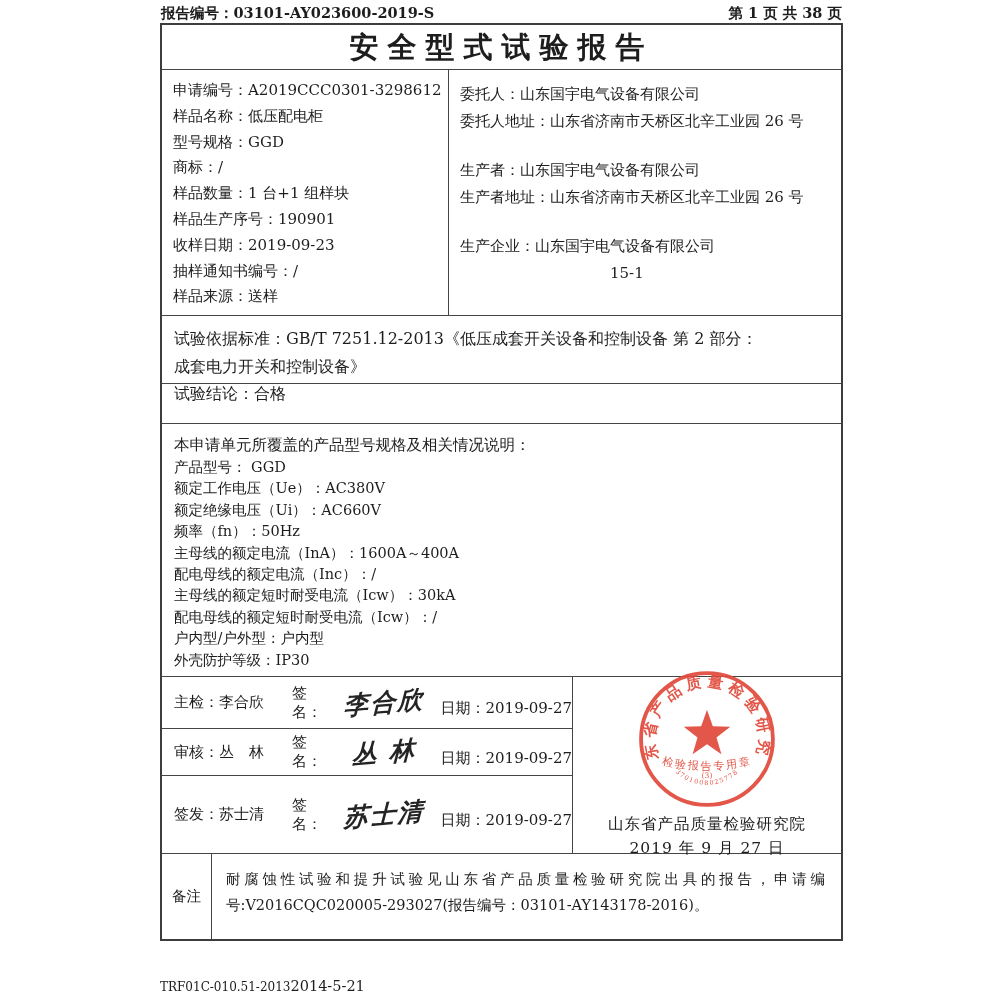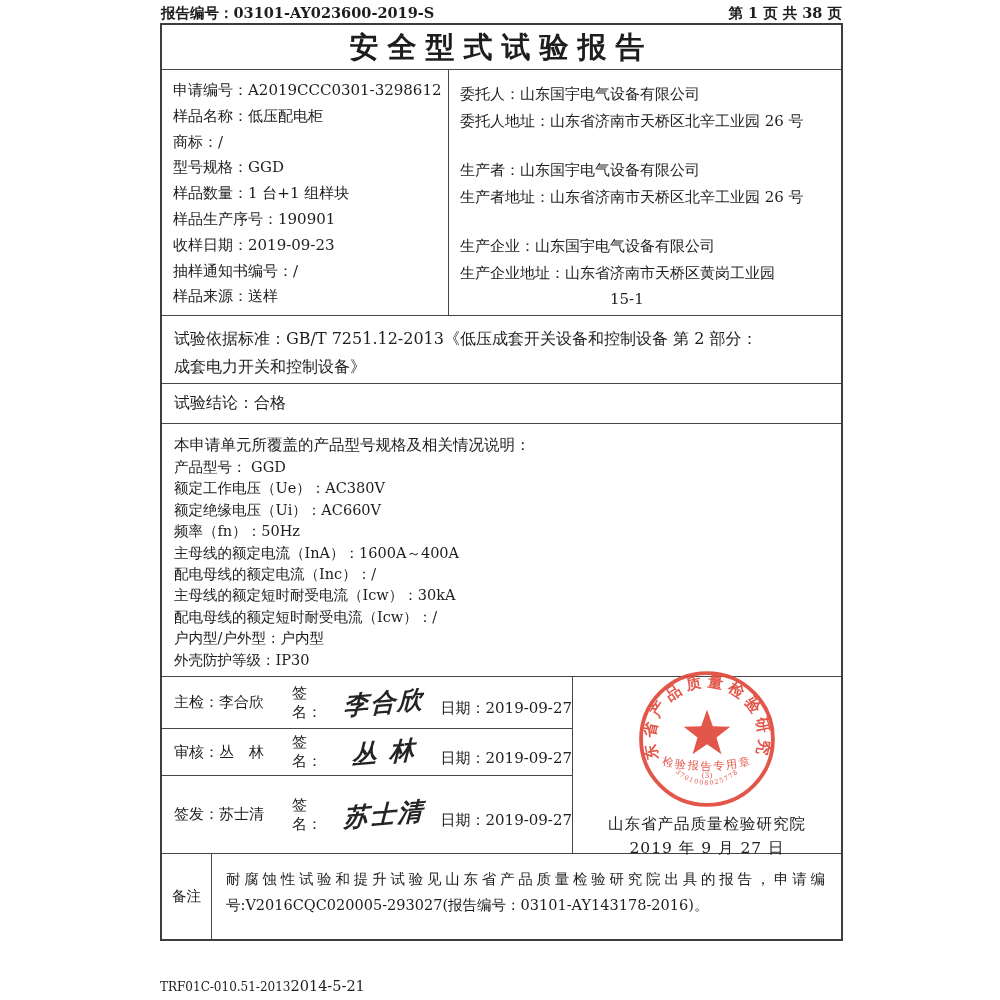--- a/index.html
+++ b/index.html
@@ -26,21 +26,21 @@
   .info-row { display:flex; height:246px; }
   .info-left { width:287px; border-right:1px solid #454545; box-sizing:border-box;
     padding:8px 0 0 11px; }
   .info-left .line { font-size:15px; line-height:25.8px; white-space:nowrap; }
   .info-right { flex:1; padding:11px 0 0 11px; }
   .info-right .line { font-size:15px; line-height:26.5px; white-space:nowrap; }
   .egroup { margin-bottom:23px; }
   .addr-cont { padding-left:150px; }
 
   .std-row { min-height:68px; padding:9px 12px 0 12px; font-size:16px; line-height:28px; }
-  .concl-row { height:40px; display:flex; align-items:center; padding-left:12px; font-size:16px; }
+  .concl-row { height:40px; display:flex; padding-left:12px; font-size:16px; }
 
   .cov-row { height:253px; padding:9px 14px 0 12px; }
   .cov-heading { font-size:15.5px; line-height:24px; }
   .cov-row .line { font-size:14.5px; line-height:21.4px; white-space:nowrap; }
 
   .sig-row { display:flex; height:177px; }
   .sig-left { width:411px; border-right:1px solid #454545; box-sizing:border-box;
     display:flex; flex-direction:column; }
   .sig-line { display:flex; align-items:center; padding-left:12px;
     border-top:1px solid #454545; font-size:15px; box-sizing:border-box; }
@@ -81,40 +81,39 @@
 </div>
 
 <div class="doc">
 
   <div class="row title-row">安全型式试验报告</div>
 
   <div class="row info-row">
     <div class="info-left">
       <div class="line">申请编号：A2019CCC0301-3298612</div>
       <div class="line">样品名称：低压配电柜</div>
+      <div class="line">型号规格：GGD</div>
       <div class="line">商标：/</div>
-      <div class="line">型号规格：GGD</div>
       <div class="line">样品数量：1 台+1 组样块</div>
       <div class="line">样品生产序号：190901</div>
       <div class="line">收样日期：2019-09-23</div>
       <div class="line">抽样通知书编号：/</div>
       <div class="line">样品来源：送样</div>
     </div>
     <div class="info-right">
       <div class="egroup">
         <div class="line">委托人：山东国宇电气设备有限公司</div>
         <div class="line">委托人地址：山东省济南市天桥区北辛工业园 26 号</div>
       </div>
       <div class="egroup">
         <div class="line">生产者：山东国宇电气设备有限公司</div>
         <div class="line">生产者地址：山东省济南市天桥区北辛工业园 26 号</div>
       </div>
       <div class="egroup">
         <div class="line">生产企业：山东国宇电气设备有限公司</div>
-        <div class="line">生产企业地址：山东省济南市天桥区黄岗工业园</div>
         <div class="line addr-cont">15-1</div>
       </div>
     </div>
   </div>
 
   <div class="row std-row">
     <div>试验依据标准：GB/T 7251.12-2013《低压成套开关设备和控制设备  第 2 部分：</div>
     <div>成套电力开关和控制设备》</div>
   </div>
 

